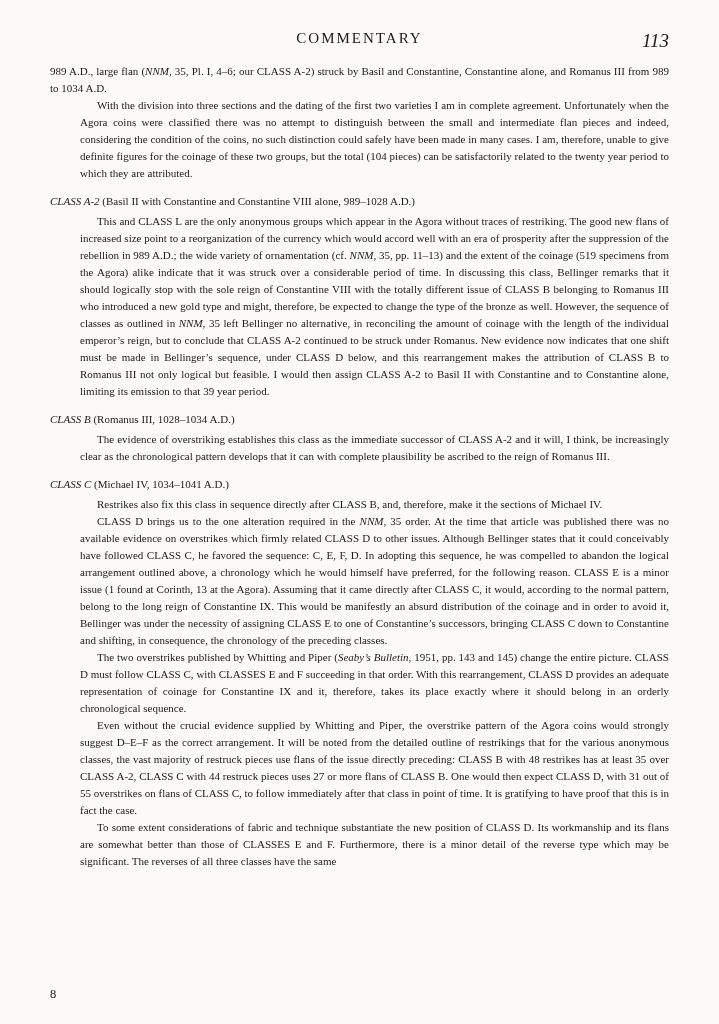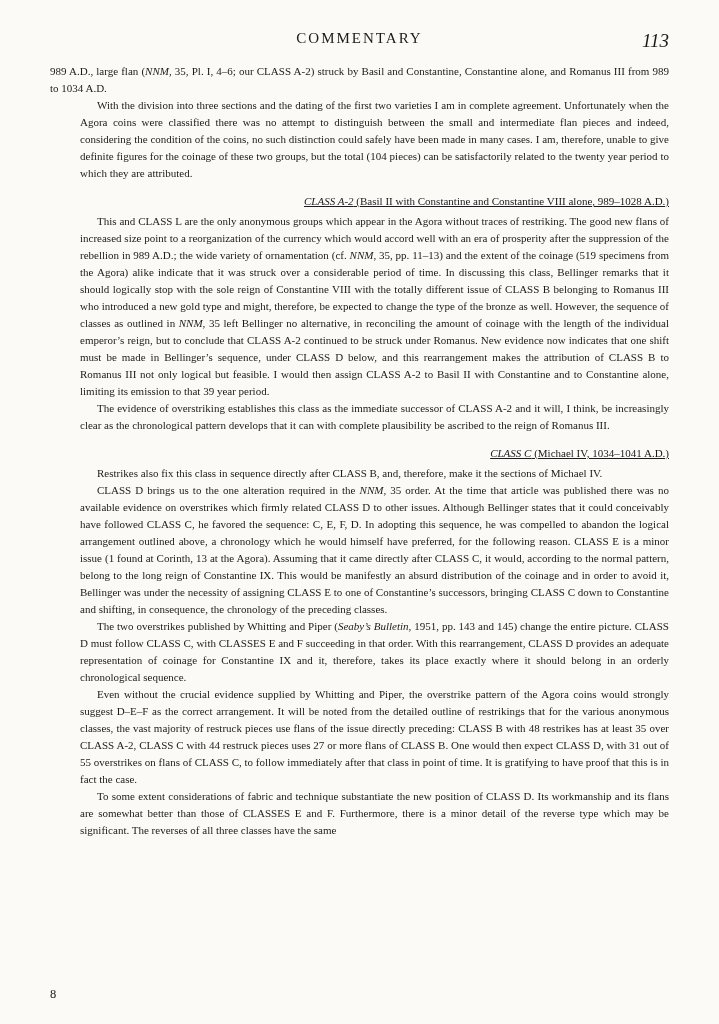--- a/index.html
+++ b/index.html
@@ -42,23 +42,22 @@
   }
   .body p {
     margin: 0;
   }
   .body p.indent {
     text-indent: 17px;
     margin-left: 30px;
   }
   .body p.heading {
     margin: 11px 0 3px 0;
-    text-align: right;
+    text-align: left;
     text-indent: 0;
-    text-decoration: underline;
   }
   .it {
     font-style: italic;
   }
   .footer {
     margin-top: auto;
     font-size: 12.5px;
     text-align: left;
   }
 </style>
@@ -68,20 +67,21 @@
 <div class="page">
   <div class="header">
     <span class="running-title">COMMENTARY</span>
     <span class="page-number">113</span>
   </div>
   <div class="body">
       <p class="para"><span>989 A.D., large flan (</span><span class="it">NNM</span><span>, 35, Pl. I, 4–6; our CLASS A-2) struck by Basil and Constantine, Constantine alone, and Romanus III from 989 to 1034 A.D.</span></p>
       <p class="para indent"><span>With the division into three sections and the dating of the first two varieties I am in complete agreement. Unfortunately when the Agora coins were classified there was no attempt to distinguish between the small and intermediate flan pieces and indeed, considering the condition of the coins, no such distinction could safely have been made in many cases. I am, therefore, unable to give definite figures for the coinage of these two groups, but the total (104 pieces) can be satisfactorily related to the twenty year period to which they are attributed.</span></p>
       <p class="heading"><span class="it">CLASS A-2</span><span> (Basil II with Constantine and Constantine VIII alone, 989–1028 A.D.)</span></p>
       <p class="para indent"><span>This and CLASS L are the only anonymous groups which appear in the Agora without traces of restriking. The good new flans of increased size point to a reorganization of the currency which would accord well with an era of prosperity after the suppression of the rebellion in 989 A.D.; the wide variety of ornamentation (cf. </span><span class="it">NNM</span><span>, 35, pp. 11–13) and the extent of the coinage (519 specimens from the Agora) alike indicate that it was struck over a considerable period of time. In discussing this class, Bellinger remarks that it should logically stop with the sole reign of Constantine VIII with the totally different issue of CLASS B belonging to Romanus III who introduced a new gold type and might, therefore, be expected to change the type of the bronze as well. However, the sequence of classes as outlined in </span><span class="it">NNM</span><span>, 35 left Bellinger no alternative, in reconciling the amount of coinage with the length of the individual emperor’s reign, but to conclude that CLASS A-2 continued to be struck under Romanus. New evidence now indicates that one shift must be made in Bellinger’s sequence, under CLASS D below, and this rearrangement makes the attribution of CLASS B to Romanus III not only logical but feasible. I would then assign CLASS A-2 to Basil II with Constantine and to Constantine alone, limiting its emission to that 39 year period.</span></p>
+      <p class="heading"><span class="it">CLASS B</span><span> (Romanus III, 1028–1034 A.D.)</span></p>
       <p class="para indent"><span>The evidence of overstriking establishes this class as the immediate successor of CLASS A-2 and it will, I think, be increasingly clear as the chronological pattern develops that it can with complete plausibility be ascribed to the reign of Romanus III.</span></p>
       <p class="heading"><span class="it">CLASS C</span><span> (Michael IV, 1034–1041 A.D.)</span></p>
       <p class="para indent"><span>Restrikes also fix this class in sequence directly after CLASS B, and, therefore, make it the sections of Michael IV.</span></p>
       <p class="para indent"><span>CLASS D brings us to the one alteration required in the </span><span class="it">NNM</span><span>, 35 order. At the time that article was published there was no available evidence on overstrikes which firmly related CLASS D to other issues. Although Bellinger states that it could conceivably have followed CLASS C, he favored the sequence: C, E, F, D. In adopting this sequence, he was compelled to abandon the logical arrangement outlined above, a chronology which he would himself have preferred, for the following reason. CLASS E is a minor issue (1 found at Corinth, 13 at the Agora). Assuming that it came directly after CLASS C, it would, according to the normal pattern, belong to the long reign of Constantine IX. This would be manifestly an absurd distribution of the coinage and in order to avoid it, Bellinger was under the necessity of assigning CLASS E to one of Constantine’s successors, bringing CLASS C down to Constantine and shifting, in consequence, the chronology of the preceding classes.</span></p>
       <p class="para indent"><span>The two overstrikes published by Whitting and Piper (</span><span class="it">Seaby’s Bulletin</span><span>, 1951, pp. 143 and 145) change the entire picture. CLASS D must follow CLASS C, with CLASSES E and F succeeding in that order. With this rearrangement, CLASS D provides an adequate representation of coinage for Constantine IX and it, therefore, takes its place exactly where it should belong in an orderly chronological sequence.</span></p>
       <p class="para indent"><span>Even without the crucial evidence supplied by Whitting and Piper, the overstrike pattern of the Agora coins would strongly suggest D–E–F as the correct arrangement. It will be noted from the detailed outline of restrikings that for the various anonymous classes, the vast majority of restruck pieces use flans of the issue directly preceding: CLASS B with 48 restrikes has at least 35 over CLASS A-2, CLASS C with 44 restruck pieces uses 27 or more flans of CLASS B. One would then expect CLASS D, with 31 out of 55 overstrikes on flans of CLASS C, to follow immediately after that class in point of time. It is gratifying to have proof that this is in fact the case.</span></p>
       <p class="para indent"><span>To some extent considerations of fabric and technique substantiate the new position of CLASS D. Its workmanship and its flans are somewhat better than those of CLASSES E and F. Furthermore, there is a minor detail of the reverse type which may be significant. The reverses of all three classes have the same</span></p>
     </div>
   <div class="footer">
     <span>8</span>

